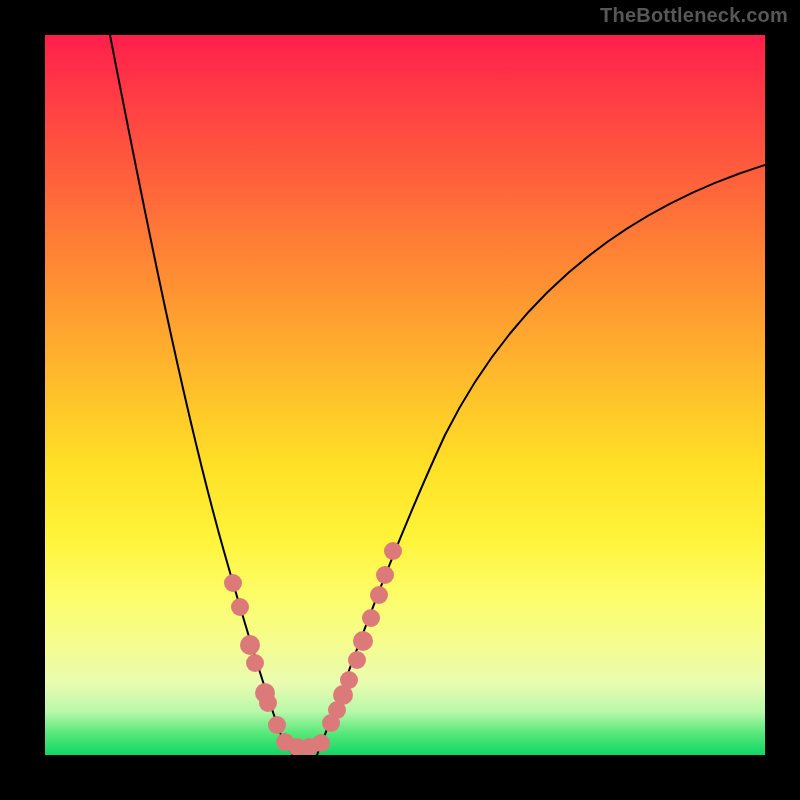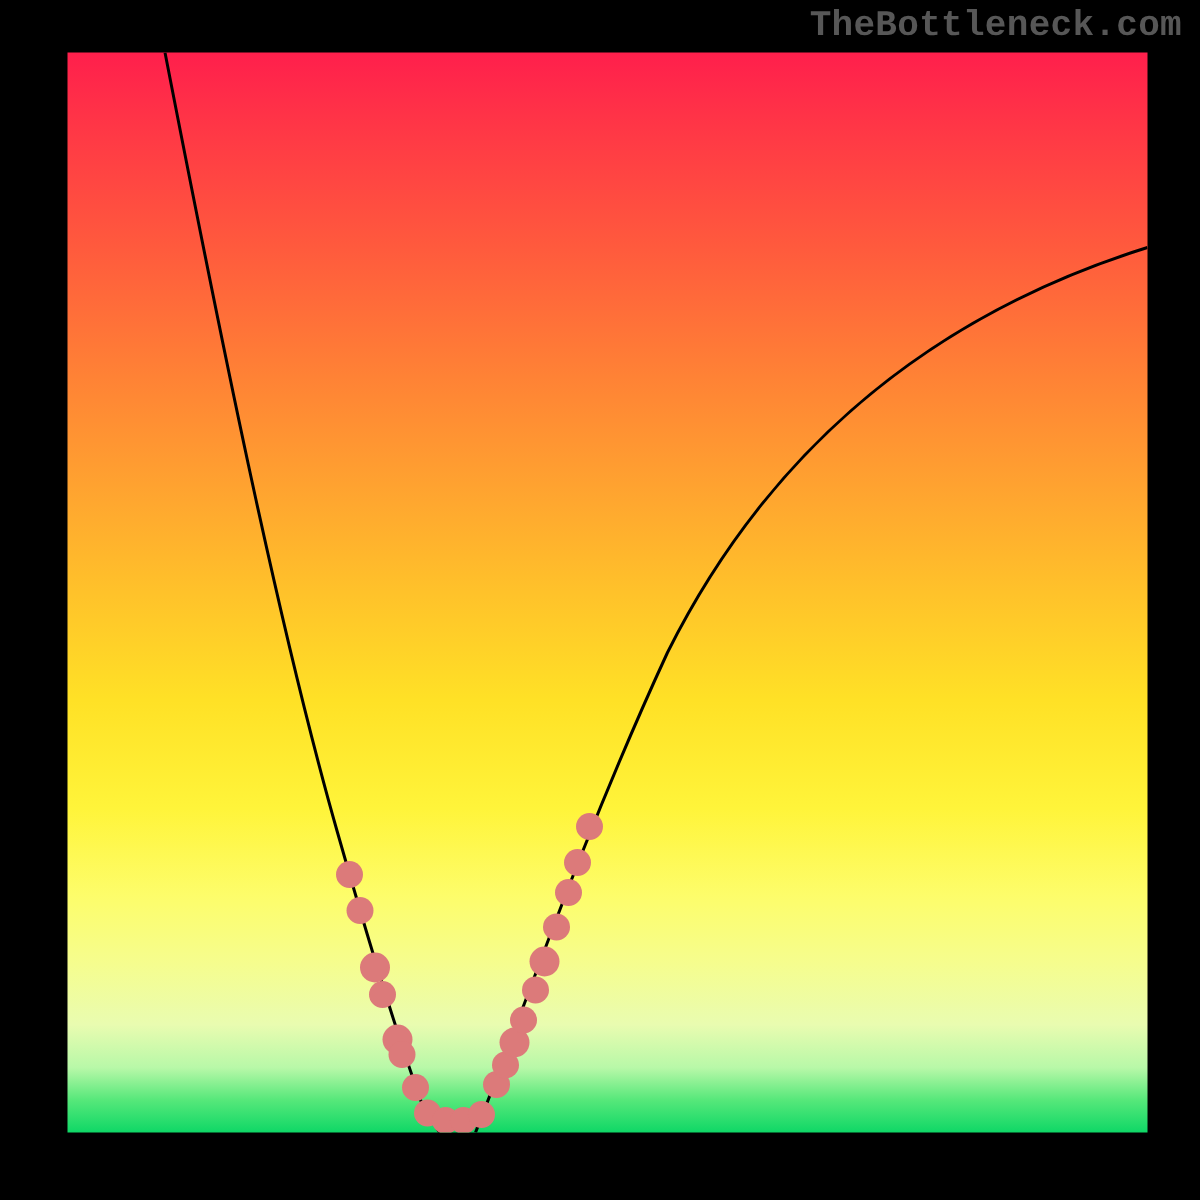--- a/index.html
+++ b/index.html
@@ -12,22 +12,22 @@
   }
   .container {
     position: relative;
     width: 800px;
     height: 800px;
   }
   .watermark {
     position: absolute;
     top: 4px;
     right: 12px;
-    font-family: Liberation Mono, monospace;
-    font-size: 24px;
+    font-family: Liberation Sans, sans-serif;
+    font-size: 20px;
     font-weight: 600;
     color: #575757;
     letter-spacing: 0.2px;
     z-index: 10;
   }
   .plot-area {
     position: absolute;
     left: 45px;
     top: 35px;
     width: 720px;

